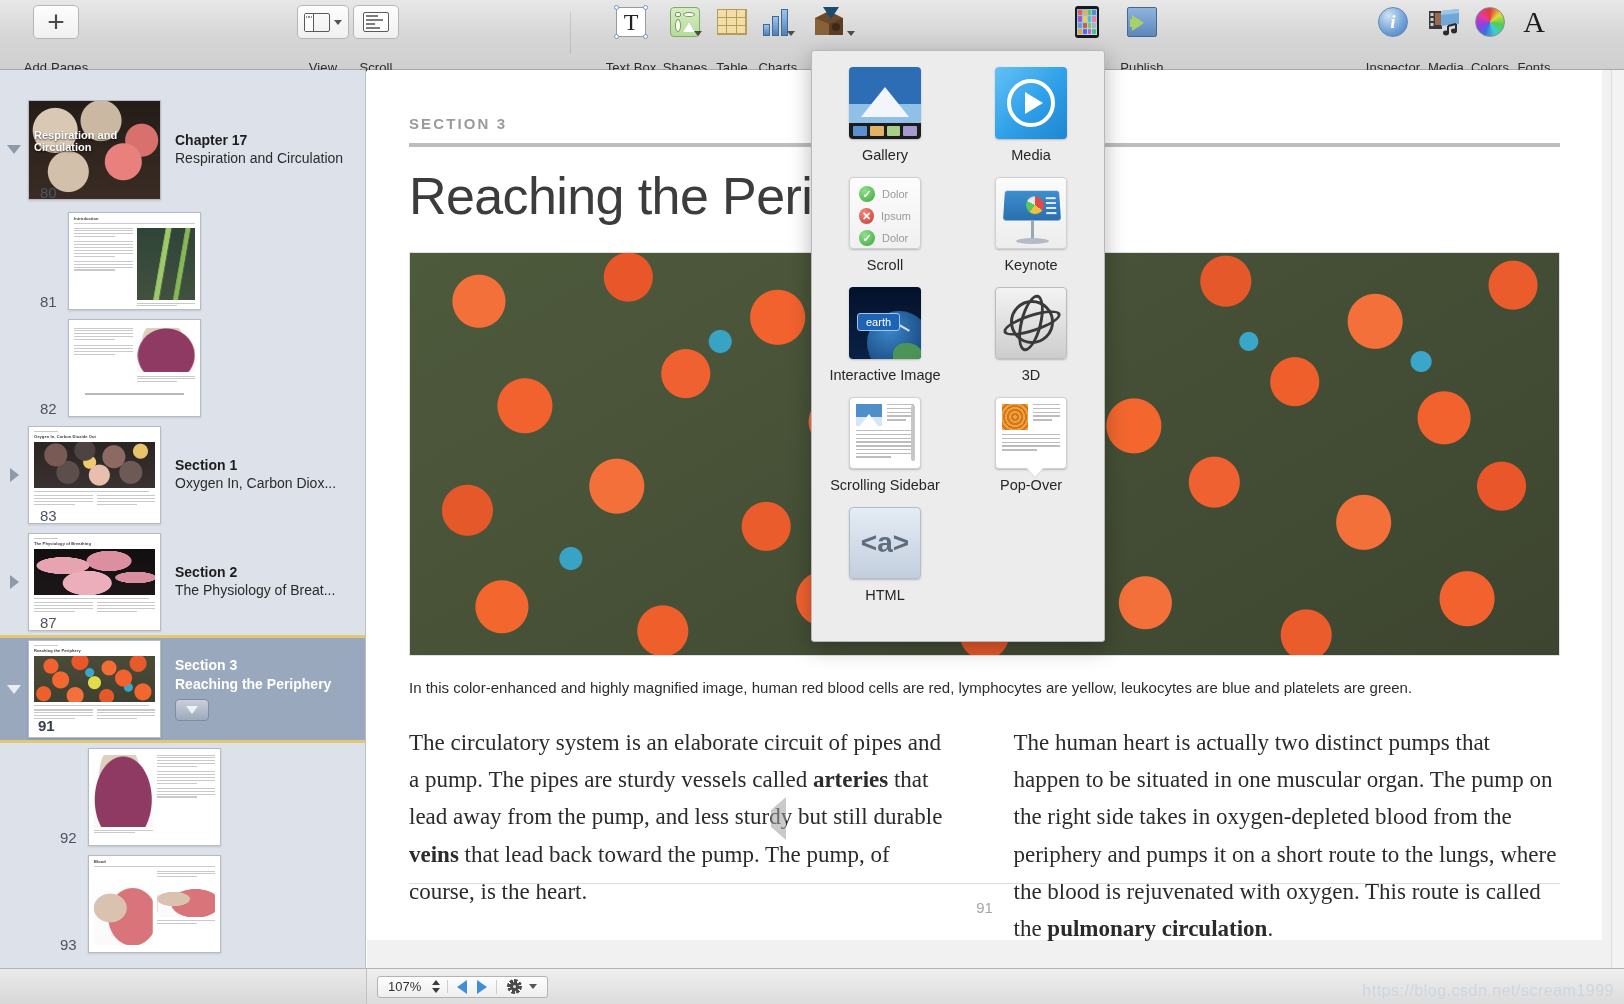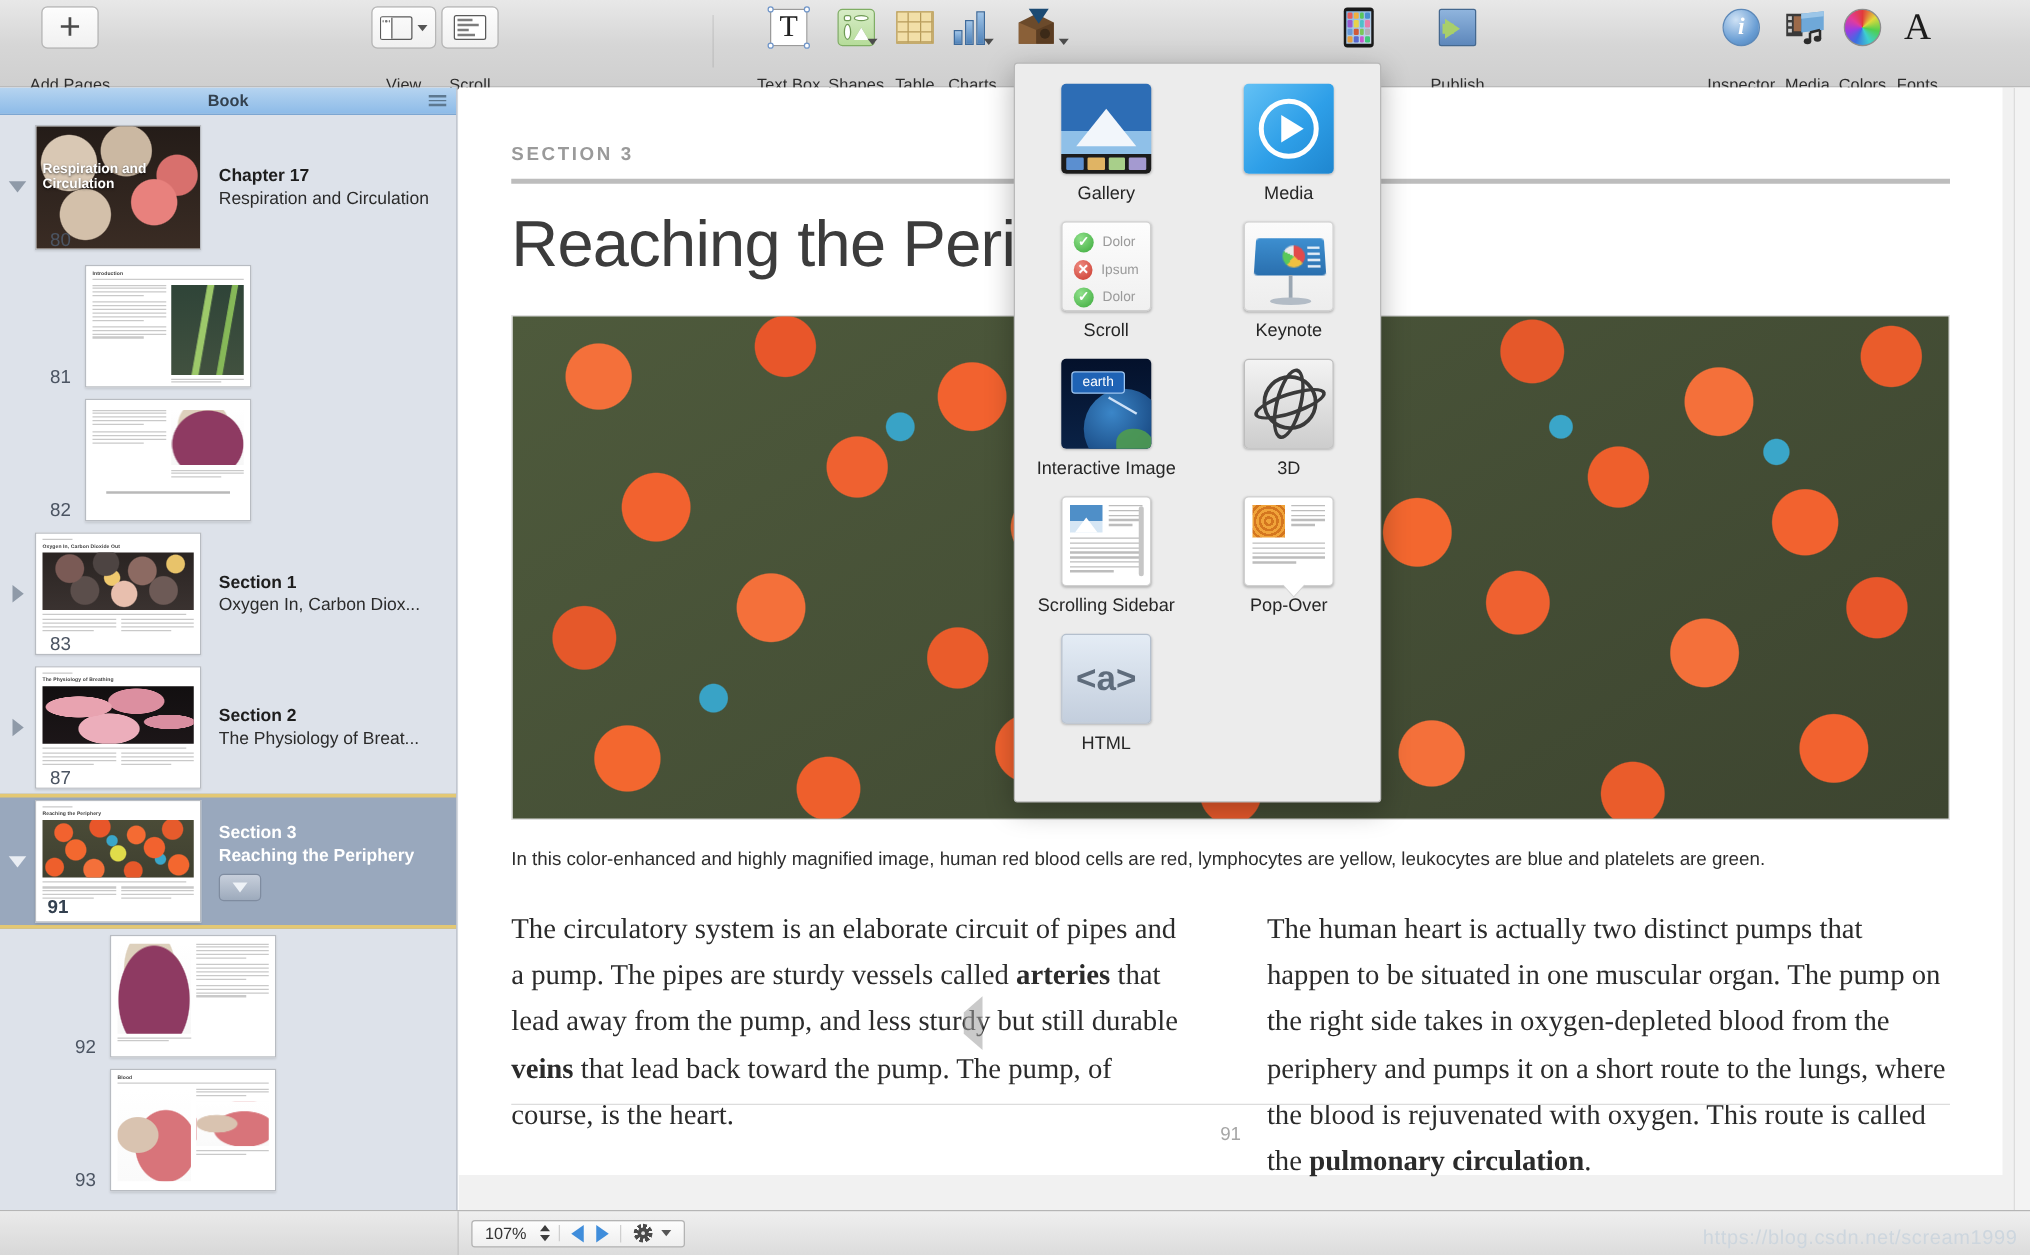--- a/index.html
+++ b/index.html
@@ -291,21 +291,21 @@
   .w-keynote .screen .pie { position:absolute; left:22px; top:6px; width:18px;height:18px;border-radius:50%;
     background: conic-gradient(#e24a4a 0 35%, #f0c040 35% 60%, #5ac85a 60% 82%, #e8e8e8 82% 100%);}
   .w-keynote .screen .ln { position:absolute; right:4px; height:2px; background:rgba(255,255,255,.85); width:10px;}
   .w-keynote .post { position:absolute; left:35px; top:42px; width:3px; height:20px; background:#9aa6b2;}
   .w-keynote .base { position:absolute; left:20px; top:60px; width:33px; height:6px; border-radius:50%; background:#b3bcc6;}
   .w-interactive { background:linear-gradient(#04112b,#0a2246); }
   .w-interactive .globe { position:absolute; right:-10px; bottom:-16px; width:64px;height:64px;border-radius:50%;
     background:radial-gradient(circle at 35% 30%, #3b86c8, #15427a 70%);}
   .w-interactive .land { position:absolute; right:8px; bottom:6px; width:30px; height:26px; border-radius:45% 55% 50% 45%;
     background:#4f9b4f; opacity:.9;}
-  .w-interactive .tag { position:absolute; left:8px; top:10px; background:#1f63b5; border:1px solid #9fc6ef;
+  .w-interactive .tag { position:absolute; left:8px; top:26px; background:#1f63b5; border:1px solid #9fc6ef;
     color:#fff; font-size:11px; padding:2px 8px; border-radius:3px;}
   .w-interactive .line { position:absolute; left:38px; top:30px; width:26px; height:1.5px; background:#cfe2f7; transform:rotate(30deg); transform-origin:left;}
   .w-3d { background:linear-gradient(#f3f3f3,#cdcdcd); border:1px solid #bdbdbd;}
   .w-3d .orb { position:absolute; left:14px; top:12px; width:44px;height:44px;border-radius:50%;
     border:3px solid #3a3a3a; }
   .w-3d .ell1 { position:absolute; left:6px; top:26px; width:60px;height:18px;border-radius:50%;border:3px solid #3a3a3a; transform:rotate(-18deg);}
   .w-3d .ell2 { position:absolute; left:24px; top:6px; width:22px;height:58px;border-radius:50%;border:3px solid #3a3a3a; transform:rotate(14deg);}
   .w-scroll, .w-popover { background:#ffffff; border:1px solid #d0d0d0; padding:6px; }
   .w-scroll .top { display:flex; gap:5px; }
   .w-scroll .thumbimg { width:26px;height:22px; background:linear-gradient(#4f8fc8 0 60%, #d6e6f4 60% 100%); position:relative; flex:none;}
@@ -490,21 +490,21 @@
           <i style="background:#e8a040"></i>
               <i style="background:#5a6ad0"></i>
               <i style="background:#c85ad0"></i>
               <i style="background:#40c87a"></i>
         </div>
           </div>
       </div>
       <div class="tb-label">w</div>
     </div>
 
-    <div class="tb-item" style="left:1128px;">
+    <div class="tb-item" style="left:1104px;">
       <div class="tb-glyph">
         <div class="ic-publish">
             <span class="arw2"></span>
             <span class="arw"></span>
           </div>
       </div>
       <div class="tb-label">Publish</div>
     </div>
 
     <div class="tb-item" style="left:1355px;">
@@ -543,28 +543,20 @@
 
     <div class="tb-item" style="left:1496px;">
       <div class="tb-glyph">
           <div class="ic-fonts">A</div>
         </div>
       <div class="tb-label">Fonts</div>
     </div>
   </div>
 
   <div class="sidebar">
-    <div class="sb-header">
-      <span class="t">Book</span>
-      <span class="grip">
-          <i></i>
-          <i></i>
-          <i></i>
-        </span>
-    </div>
 
     <div class="sb-scroll">
 
       <div class="sb-row" style="height:115px;">
         <div class="disc">
             <span class="down"></span>
           </div>
         <div class="thumb" style="width:133px;height:100px;">
           <div class="mini photo-chapter" style="position:absolute;inset:0;"></div>
           <div style="position:absolute;left:5px;top:28px;color:#fff;font-size:11px;font-weight:700;text-shadow:0 1px 2px rgba(0,0,0,.7);">Respiration and Circulation</div>

